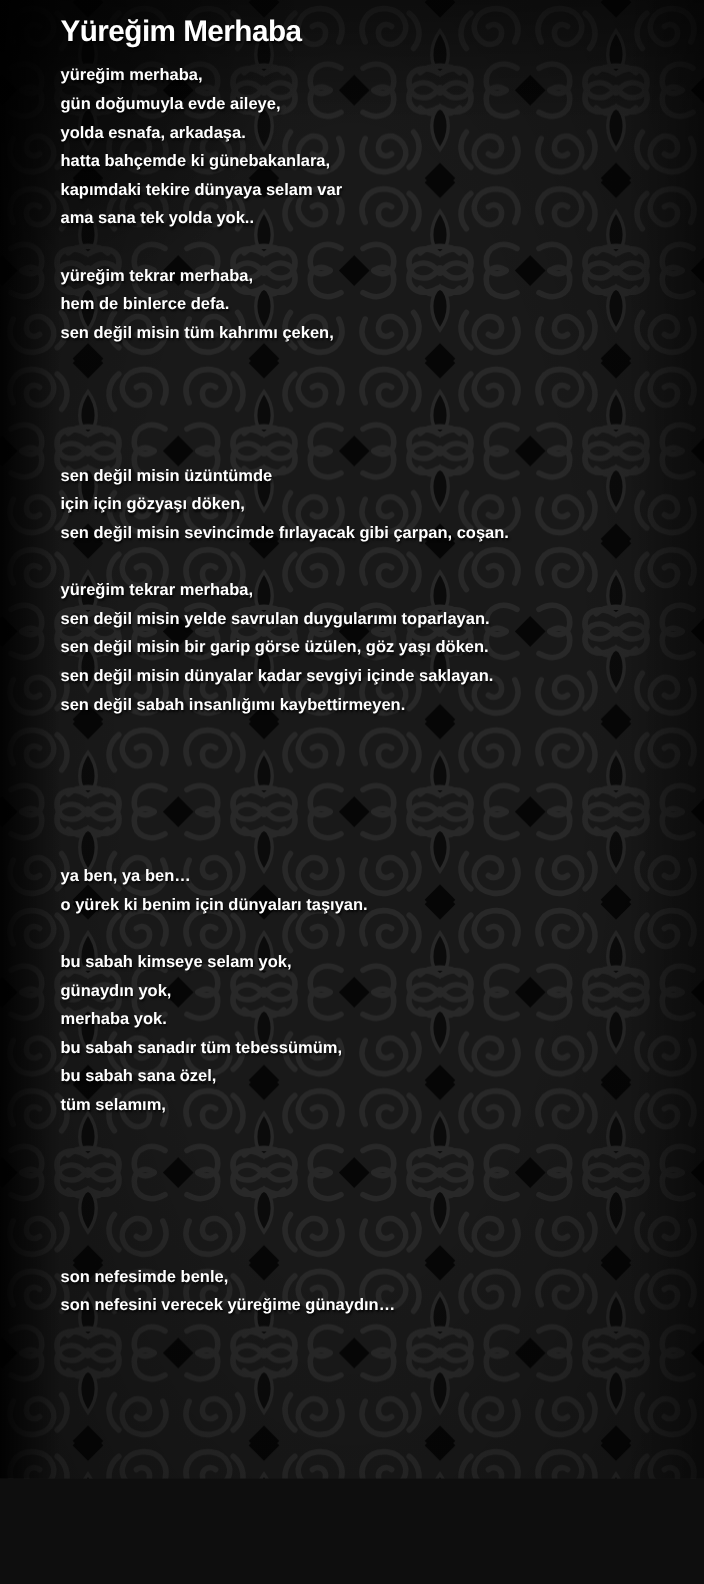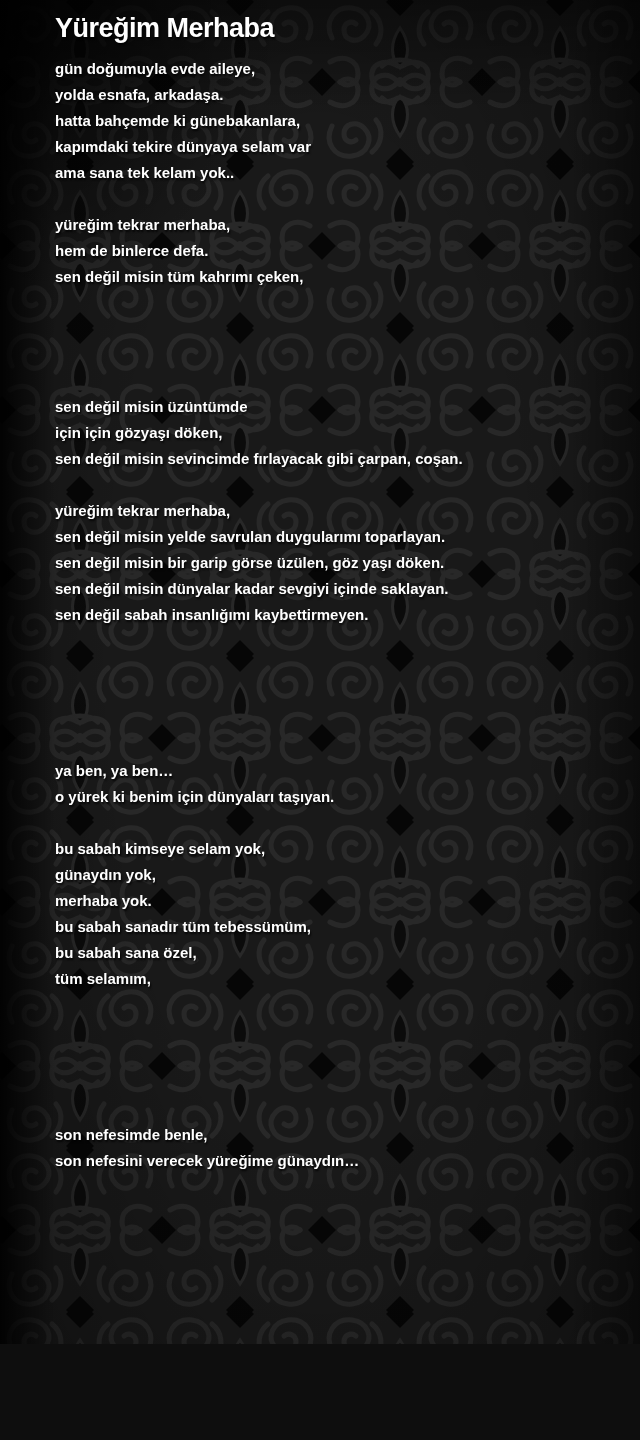--- a/index.html
+++ b/index.html
@@ -74,25 +74,26 @@
       </pattern>
     </defs>
     <rect width="640" height="1440" fill="url(#damask)"></rect>
   </svg>
 
   <div class="vignette"></div>
 
   <div class="content">
     <h1 class="poem-title">Yüreğim Merhaba</h1>
     <div class="poem-lines">
+        <div class="poem-line">yüreğim merhaba,</div>
         <div class="poem-line">gün doğumuyla evde aileye,</div>
         <div class="poem-line">yolda esnafa, arkadaşa.</div>
         <div class="poem-line">hatta bahçemde ki günebakanlara,</div>
         <div class="poem-line">kapımdaki tekire dünyaya selam var</div>
-        <div class="poem-line">ama sana tek kelam yok..</div>
+        <div class="poem-line">ama sana tek yolda yok..</div>
         <div class="poem-line">&nbsp;</div>
         <div class="poem-line">yüreğim tekrar merhaba,</div>
         <div class="poem-line">hem de binlerce defa.</div>
         <div class="poem-line">sen değil misin tüm kahrımı çeken,</div>
         <div class="poem-line">&nbsp;</div>
         <div class="poem-line">&nbsp;</div>
         <div class="poem-line">&nbsp;</div>
         <div class="poem-line">&nbsp;</div>
         <div class="poem-line">sen değil misin üzüntümde</div>
         <div class="poem-line">için için gözyaşı döken,</div>

